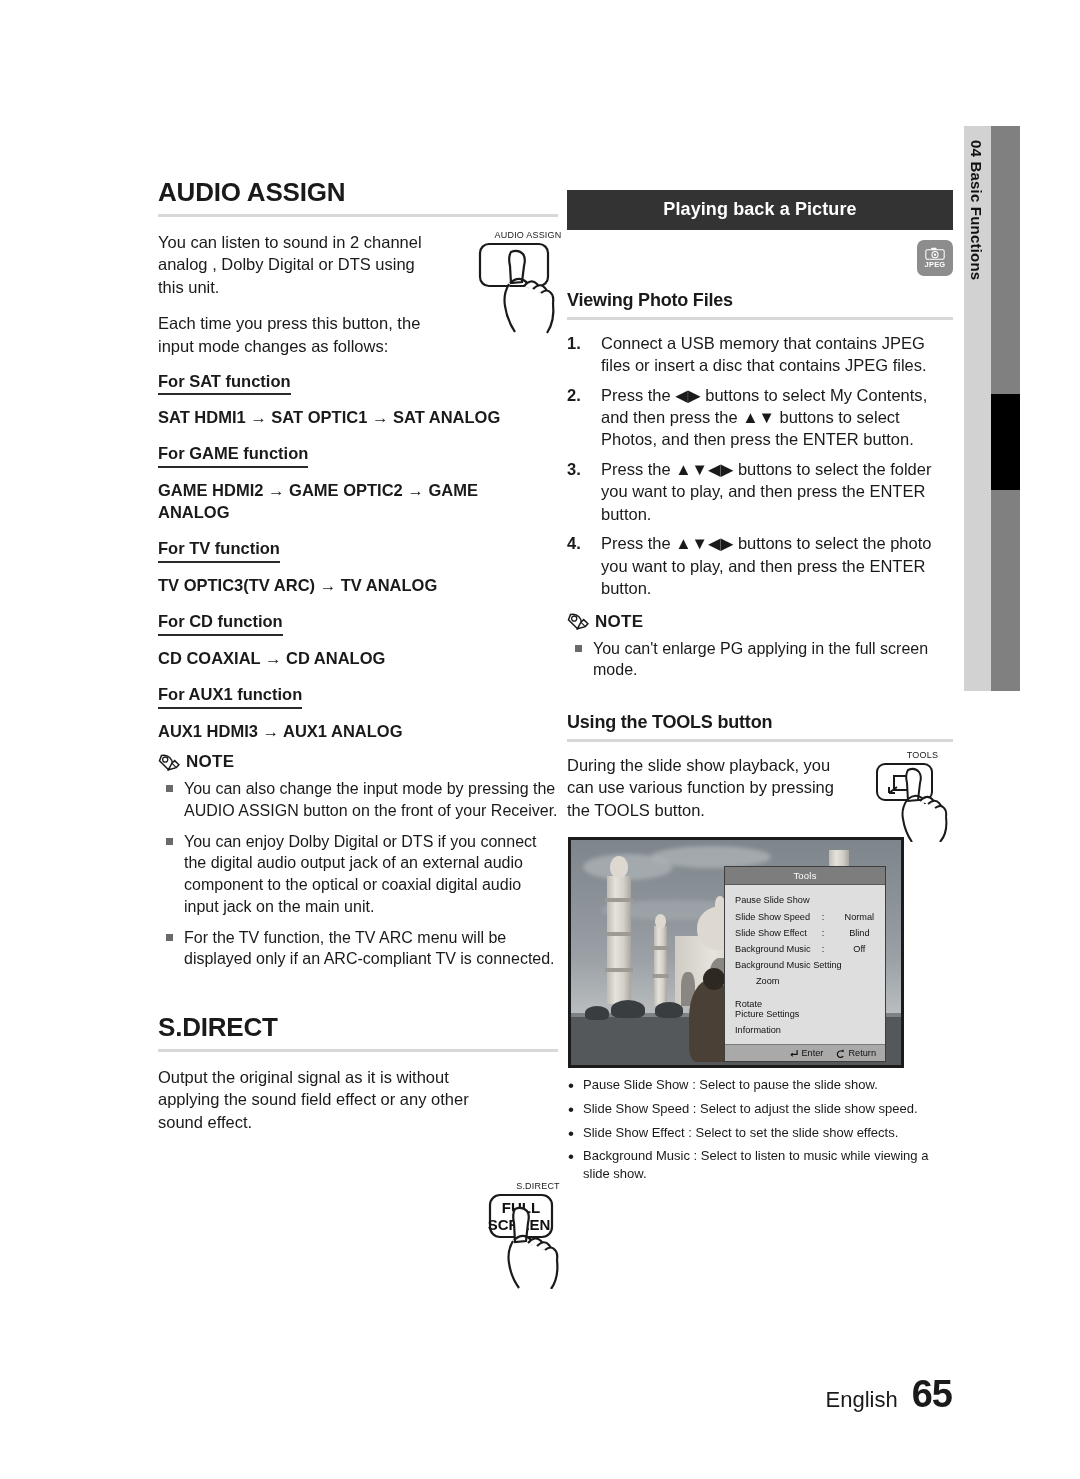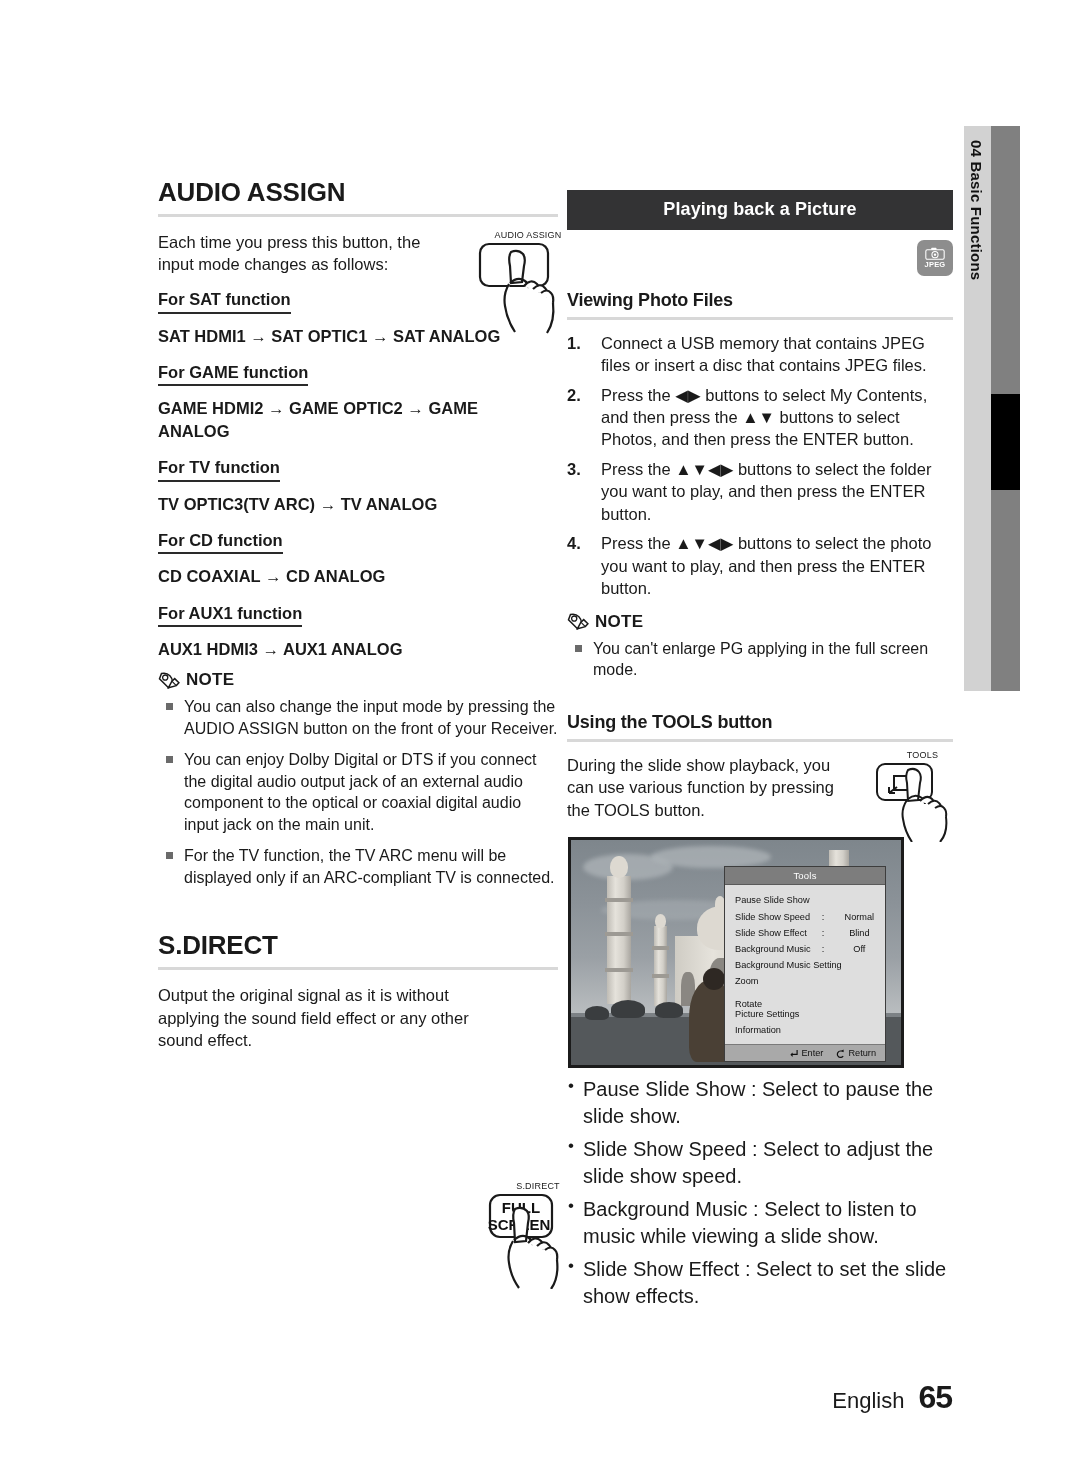--- a/index.html
+++ b/index.html
@@ -66,21 +66,21 @@
   
   ol.steps{margin:0;padding:0;list-style:none;}
   ol.steps li{
     position:relative;padding-left:34px;font-size:16.5px;line-height:1.36;margin-bottom:7px;
   }
   ol.steps li .num{position:absolute;left:0;top:0;font-weight:bold;font-size:16.5px;}
 
   
   ul.dots{margin:0;padding:0;list-style:none;}
   ul.dots li{
-    position:relative;padding-left:16px;font-size:20px;line-height:1.35;margin-bottom:6px;
+    position:relative;padding-left:16px;font-size:13px;line-height:1.35;margin-bottom:6px;
   }
   ul.dots li:before{
     content:"\2022";position:absolute;left:1px;top:-1px;font-size:17px;
   }
 
   b,strong{font-weight:normal;}
 
   
   .banner{
     background:#333334;color:#fff;text-align:center;
@@ -154,21 +154,21 @@
     font-size:9.2px;color:#111;padding:3px 9px 3px 0;
   }
   .osd-foot .it{display:flex;align-items:center;gap:3px;}
 
   
   .footer{
     position:absolute;right:128px;bottom:63px;
     display:flex;align-items:baseline;gap:14px;
   }
   .footer .lang{font-size:22px;}
-  .footer .pg{font-size:32px;font-weight:bold;letter-spacing:-1px;}
+  .footer .pg{font-size:38px;font-weight:bold;letter-spacing:-1px;}
 </style>
 </head>
 <body>
 
 <div class="page">
 
   <div class="side-tab">
     <div class="band-light"></div>
     <div class="band-dark"></div>
     <div class="band-black"></div>
@@ -189,20 +189,21 @@
         <path d="M33 10 q7 -3 12 2 q3 4 1 12 l-2 16 l-11 1 l-1 -17 q-2 -9 1 -14 z" fill="#fff" stroke="#1a1a1a" stroke-width="2.2"></path>
         <path d="M32 41 q8 -7 15 -2 q3 2 4 7" fill="none" stroke="#1a1a1a" stroke-width="2.2"></path>
         <path d="M46 44 q7 -8 13 -2 q3 3 3 9" fill="#fff" stroke="#1a1a1a" stroke-width="2.2"></path>
         <path d="M55 47 q7 -7 12 -1 q3 3 3 10" fill="#fff" stroke="#1a1a1a" stroke-width="2.2"></path>
         <path d="M63 51 q6 -5 10 0 q3 3 2 10" fill="#fff" stroke="#1a1a1a" stroke-width="2.2"></path>
         <path d="M31 42 q-6 10 -4 22 q2 14 10 26" fill="#fff" stroke="#1a1a1a" stroke-width="2.2"></path>
         <path d="M75 61 q2 18 -6 30" fill="none" stroke="#1a1a1a" stroke-width="2.2"></path>
       </svg>
     </div>
 
+    <p class="body" style="width:285px;">You can listen to sound in 2 channel analog , Dolby Digital or DTS using this unit.</p>
     <p class="body" style="width:300px;">Each time you press this button, the input mode changes as follows:</p>
 
     <div>
       <div>
         <div class="fn-head">For SAT function</div>
         <div class="fn-chain">SAT HDMI1 → SAT OPTIC1 → SAT ANALOG</div>
       </div>
       <div>
         <div class="fn-head">For GAME function</div>
         <div class="fn-chain" style="width:360px;">GAME HDMI2 → GAME OPTIC2 → GAME ANALOG</div>
@@ -403,21 +404,21 @@
             </div>
             <div class="osd-row">
               <span class="k">Background Music</span>
               <span class="c">:</span>
               <span class="v">Off</span>
             </div>
             <div class="osd-row">
               <span class="k" style="width:auto;">Background Music Setting</span>
             </div>
             <div class="osd-row">
-              <span class="k" style="width:auto;">Zoom</span>
+              <span class="k" style="width:auto;margin-left:21px;">Zoom</span>
             </div>
             <div class="osd-row">
               <span class="k" style="width:auto;margin-top:13px;">Rotate</span>
             </div>
             <div class="osd-row">
               <span class="k" style="width:auto;">Picture Settings</span>
             </div>
             <div class="osd-row">
               <span class="k" style="width:auto;">Information</span>
             </div>
@@ -439,22 +440,22 @@
             </span>
           </div>
         </div>
 
       </div>
     </div>
 
     <ul class="dots">
       <li><b>Pause Slide Show</b><span> : Select to pause the slide show.</span></li>
       <li><b>Slide Show Speed</b><span> : Select to adjust the slide show speed.</span></li>
+      <li><b>Slide Show Effect</b><span> : Select to set the slide show effects.</span></li>
       <li><b>Background Music</b><span> : Select to listen to music while viewing a slide show.</span></li>
-      <li><b>Slide Show Effect</b><span> : Select to set the slide show effects.</span></li>
     </ul>
   </div>
 
   <div class="footer">
     <span class="lang">English</span>
     <span class="pg">65</span>
   </div>
 
 </div>
 

